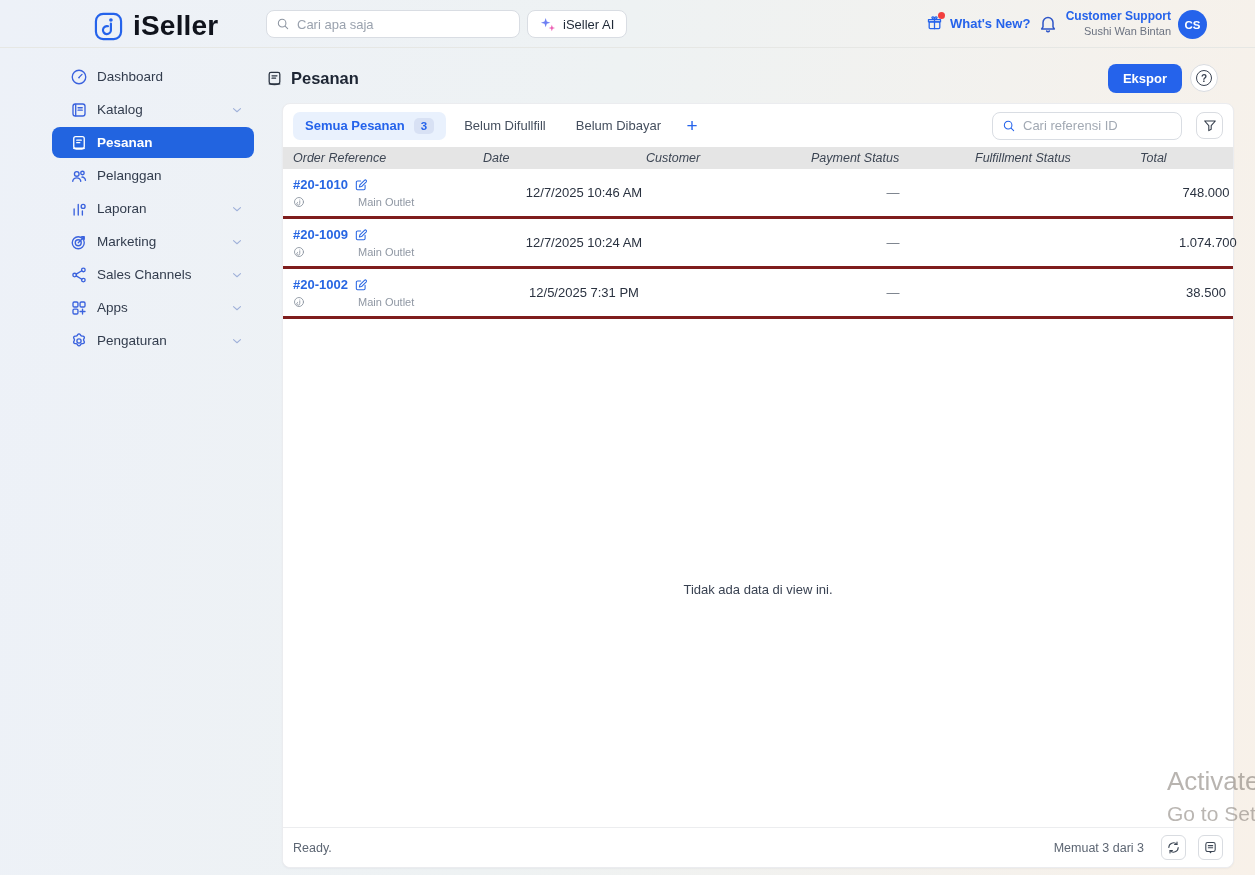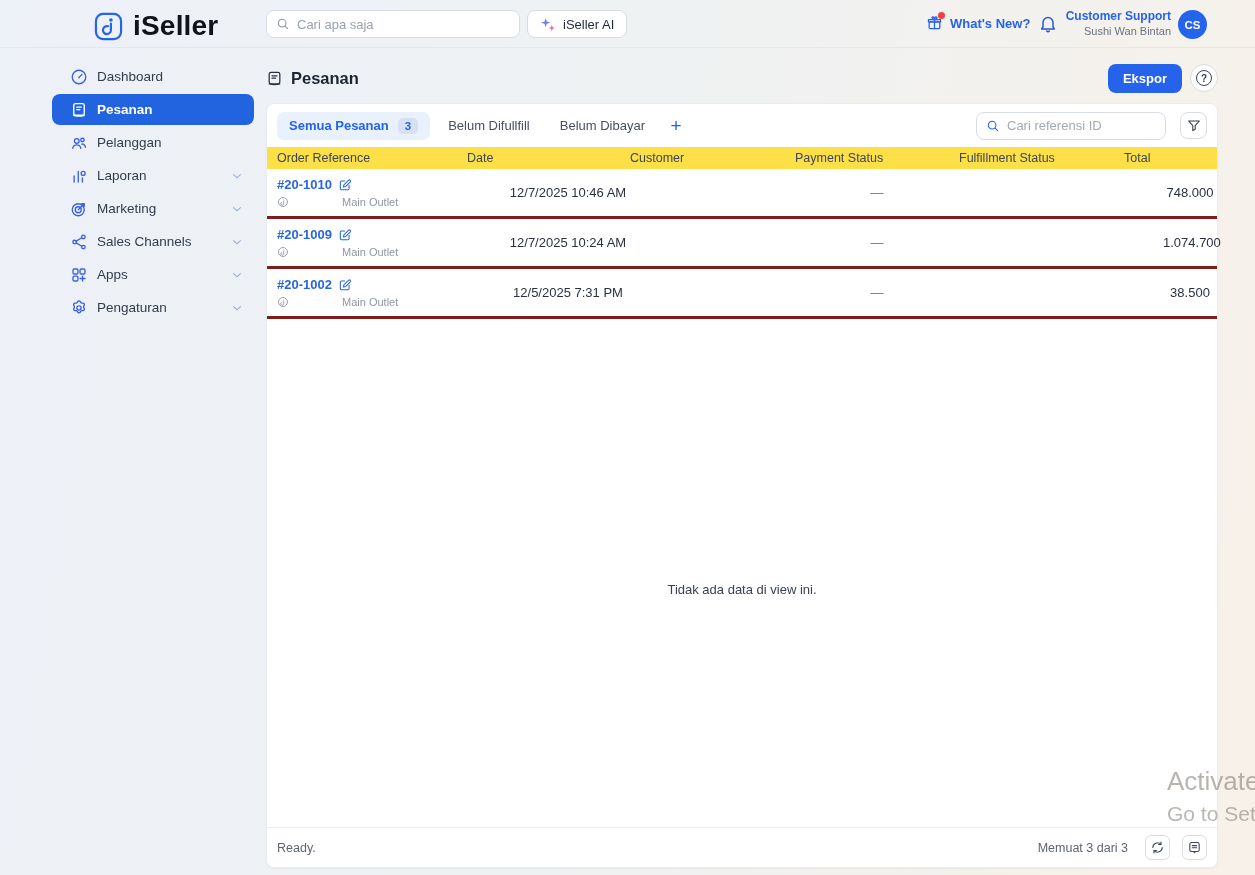--- a/index.html
+++ b/index.html
@@ -56,21 +56,21 @@
   .page-title { font-size:16.5px; font-weight:700; color:#1d2533; }
   .export-btn { margin-left:auto; height:29px; padding:0 15px; background:#2563eb; color:#fff;
     border:none; border-radius:8px; font-size:13px; font-weight:600;
     font-family:"Liberation Sans", sans-serif; cursor:pointer; }
   .help-btn { margin-left:8px; width:28px; height:28px; border-radius:50%;
     background:#fff; border:1px solid #d9dce1; display:flex; align-items:center; justify-content:center; cursor:pointer; }
   .help-glyph { width:16px; height:16px; border:1.5px solid #3a4352; border-radius:50%;
     font-size:10px; font-weight:700; color:#3a4352; display:flex; align-items:center; justify-content:center; }
 
   
-  .panel { position:absolute; left:266px; top:103px; width:952px; height:765px;
+  .panel { position:absolute; left:282px; top:103px; width:952px; height:765px;
     background:#fff; border:1px solid #ebecef; border-radius:8px;
     box-shadow:0 1px 2px rgba(20,30,60,.04); }
   .tabs-row { height:43px; display:flex; align-items:center; padding:0 10px; gap:6px; }
   .tab { height:28px; display:flex; align-items:center; padding:0 12px; border-radius:7px;
     font-size:13px; font-weight:500; color:#454f5e; cursor:pointer; }
   .tab.active { background:#e9f1fd; color:#2563eb; font-weight:600; }
   .tab-badge { margin-left:9px; background:#d8e1f4; color:#2563eb; font-size:11.5px; font-weight:600;
     border-radius:5px; padding:2px 7px; }
   .tab-add { width:26px; height:26px; display:flex; align-items:center; justify-content:center;
     color:#2563eb; font-size:19px; font-weight:400; cursor:pointer; }
@@ -78,21 +78,21 @@
     border:1px solid #d9dde3; border-radius:8px; display:flex; align-items:center; padding:0 9px; gap:7px; }
   .ref-search .mag { color:#2563eb; }
   .ref-search input { border:none; outline:none; font-size:13px; width:100%;
     font-family:"Liberation Sans", sans-serif; color:#374151; background:transparent; }
   .ref-search input::placeholder { color:#a2a9b3; }
   .filter-btn { margin-left:8px; width:27px; height:27px; border-radius:8px; background:#fff;
     border:1px solid #d9dce1; display:flex; align-items:center; justify-content:center;
     color:#333c4a; cursor:pointer; }
 
   .tgrid { display:grid; grid-template-columns:190px 163px 165px 164px 165px 1fr; padding-left:10px; }
-  .thead { background:#fde047; height:22px; align-items:center; }
+  .thead { background:#e5e5e5; height:22px; align-items:center;font-style:italic; }
   .th { font-size:12.5px; font-weight:500; color:#3d4654; }
   .trow { height:50px; border-bottom:3px solid #7f1d1d; align-content:center; align-items:center;text-align:center; }
   .cell-ref .ref-line { display:flex; align-items:center; gap:6px; }
   .ref-link { font-size:13px; font-weight:700; color:#2766e3; text-decoration:none; cursor:pointer; }
   .edit-ic { width:14px; height:14px; color:#2766e3; cursor:pointer; }
   .outlet-line { display:flex; align-items:center; gap:5px; margin-top:4px; color:#98a0ab; }
   .outlet-ic { width:12px; height:12px; color:#8f97a3; }
   .outlet-name { font-size:11px; color:#8f97a3;margin-left:48px; }
   .cell-txt { font-size:13px; color:#2a3240;margin-left:39px; }
   .cell-dash { font-size:13px; color:#6f7682; }
@@ -181,20 +181,35 @@
     <span class="nicon">
       <svg viewBox="0 0 24 24" class="stroke" width="18" height="18">
         <circle cx="12" cy="12" r="9"></circle>
           <path d="M12 12.5 L16 8.5"></path>
           <circle cx="12" cy="13" r="1.1" fill="currentColor" stroke="none"></circle>
       </svg>
     </span>
     <span class="nlabel">Dashboard</span>
   </div>
 
+  <div class="nav-item">
+    <span class="nicon">
+      <svg viewBox="0 0 24 24" class="stroke" width="18" height="18">
+        <rect x="4" y="4" width="16" height="16" rx="3"></rect>
+          <path d="M7.6 4.5 V19.5"></path>
+          <path d="M10.8 9 h5.5 M10.8 12.2 h5.5"></path>
+      </svg>
+    </span>
+    <span class="nlabel">Katalog</span>
+    <span class="chev">
+      <svg viewBox="0 0 24 24" class="stroke" width="14" height="14">
+          <path d="M6 9.5 l6 5.5 6 -5.5"></path>
+        </svg>
+    </span>
+  </div>
 
   <div class="nav-item active">
     <span class="nicon">
       <svg viewBox="0 0 24 24" class="stroke" width="18" height="18">
         <rect x="5" y="3.5" width="14" height="15.5" rx="2.5"></rect>
           <path d="M9 8.2 h6 M9 11.5 h4"></path>
           <path d="M5 19 q7 2.5 14 0"></path>
       </svg>
     </span>
     <span class="nlabel">Pesanan</span>

